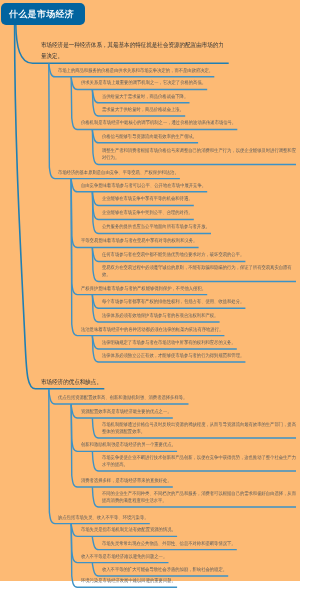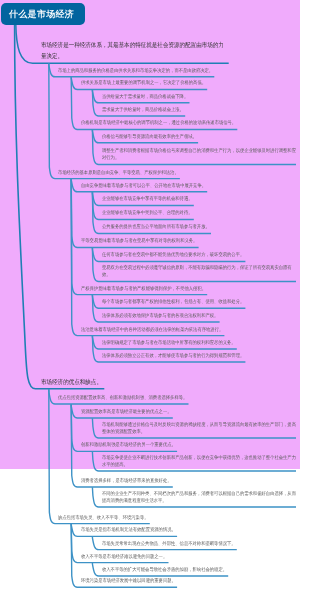--- a/index.html
+++ b/index.html
@@ -1,18 +1,18 @@
 <!DOCTYPE html>
 <html><head>
 <meta charset="utf-8">
 <style>
   html,body{margin:0;padding:0;background:#ffffff;}
   body{width:300px;height:589px;overflow:hidden;
        font-family:"Liberation Sans",sans-serif;}
-  #canvas{position:relative;width:300px;height:469px;background:#f0abfc;}
+  #canvas{position:relative;width:300px;height:581px;background:#fdba74;}
   svg#links{position:absolute;left:0;top:0;width:300px;height:589px;}
   #root-node{position:absolute;left:1px;top:3px;width:84px;height:22px;
      background:#02649f;border-radius:5px;display:flex;align-items:center;
      box-sizing:border-box;}
   #root-label{display:block;font-size:36px;line-height:40px;font-weight:bold;
      color:#ffffff;letter-spacing:1.2px;transform:scale(.25);
      transform-origin:0 50%;white-space:nowrap;margin-left:8px;}
   .nd{position:absolute;}
   .tx{display:block;color:#5c5c5c;word-break:break-all;
       transform-origin:0 0;}

